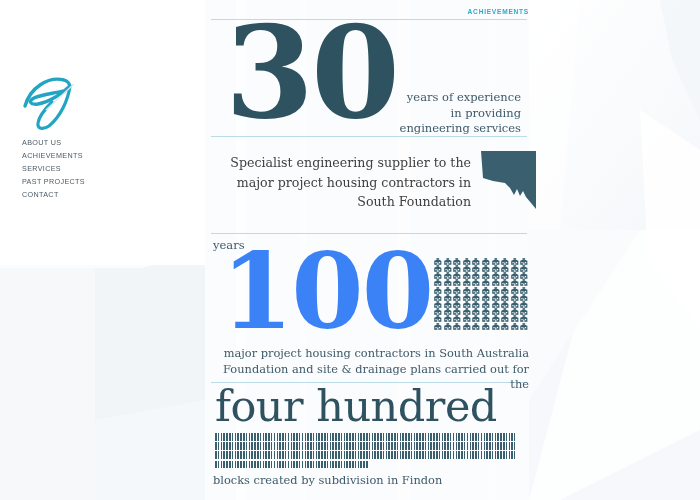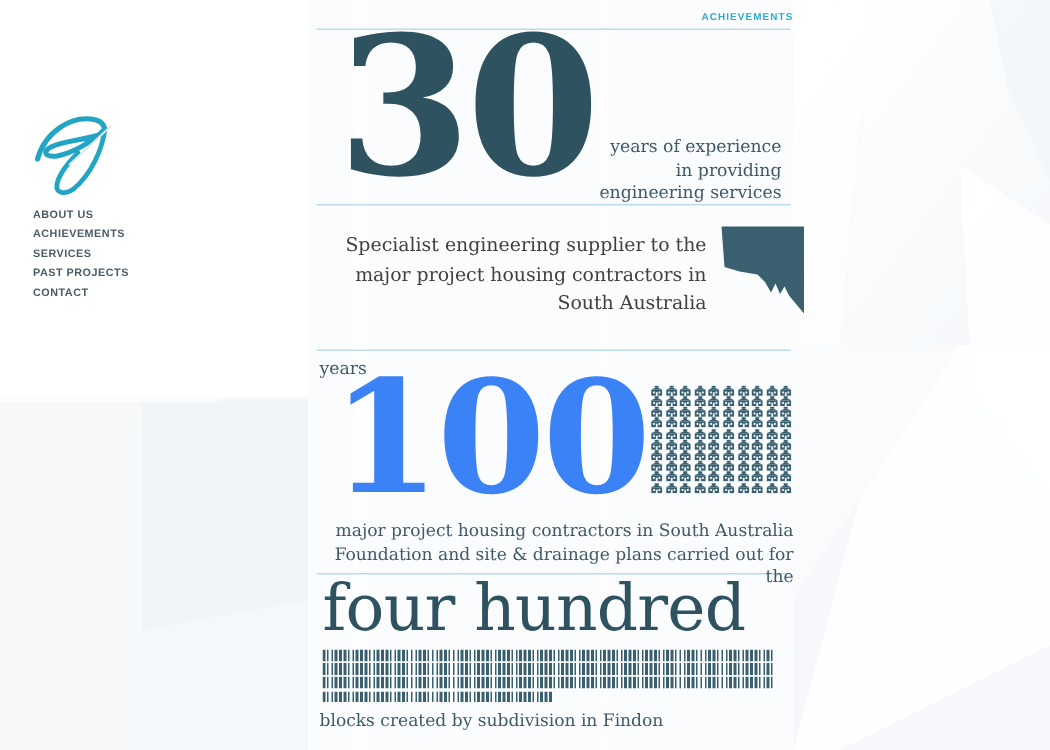--- a/index.html
+++ b/index.html
@@ -29,21 +29,20 @@
     inset: 0;
     z-index: 2;
   }
 
   
   #sidebar {
     position: absolute;
     left: 0; top: 0;
     width: 205px;
     height: 444px;
-    font-weight: bold;
   }
   #sidebar-white {
     position: absolute;
     left: 0; top: 0;
     width: 205px;
     height: 240px;
     background: #ffffff;
   }
   #logo {
     position: absolute;
@@ -314,21 +313,21 @@
         <div>in providing</div>
         <div>engineering services</div>
       </div>
     </div>
     <div class="rule"></div>
 
     <div id="stat-sa">
       <div id="text-sa">
         <div>Specialist engineering supplier to the</div>
         <div>major project housing contractors in</div>
-        <div>South Australia</div>
+        <div>South Foundation</div>
       </div>
       <div id="sa-map">
         <svg viewBox="0 0 60 66" xmlns="http://www.w3.org/2000/svg">
           <path d="M2 4 L57 4 L57 62 L47 50 L44 44 L41 49 L38 42 L35 48 L31 41 L26 36 L14 34 L4 31 Z" fill="#3a6070"></path>
         </svg>
       </div>
     </div>
     <div class="rule"></div>
 
     <div id="stat-100">

